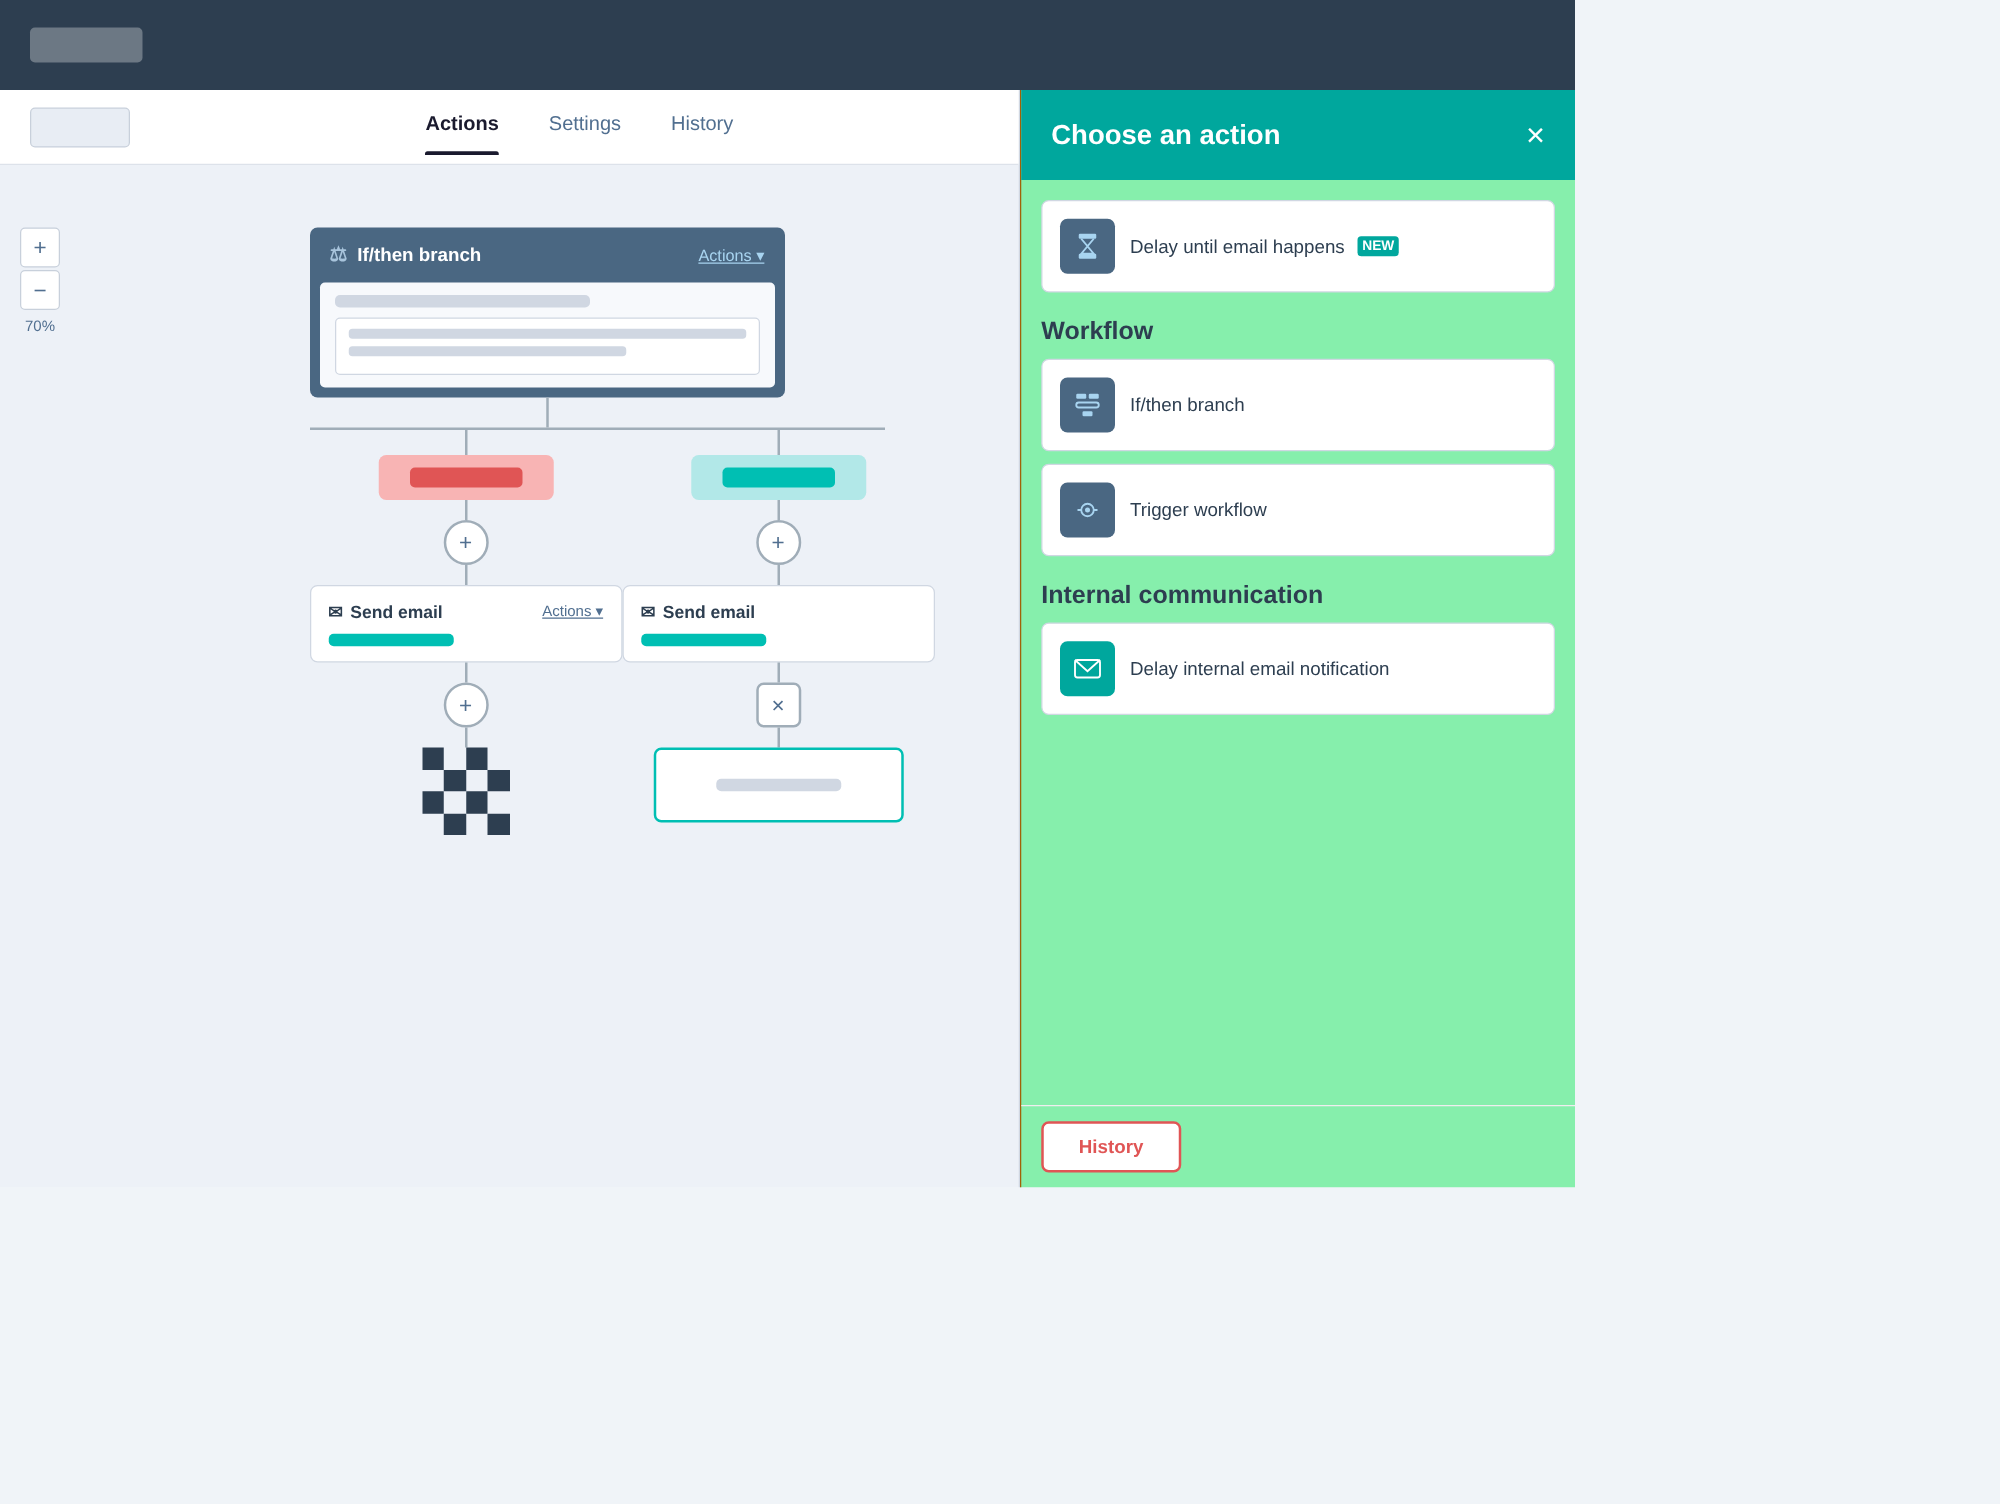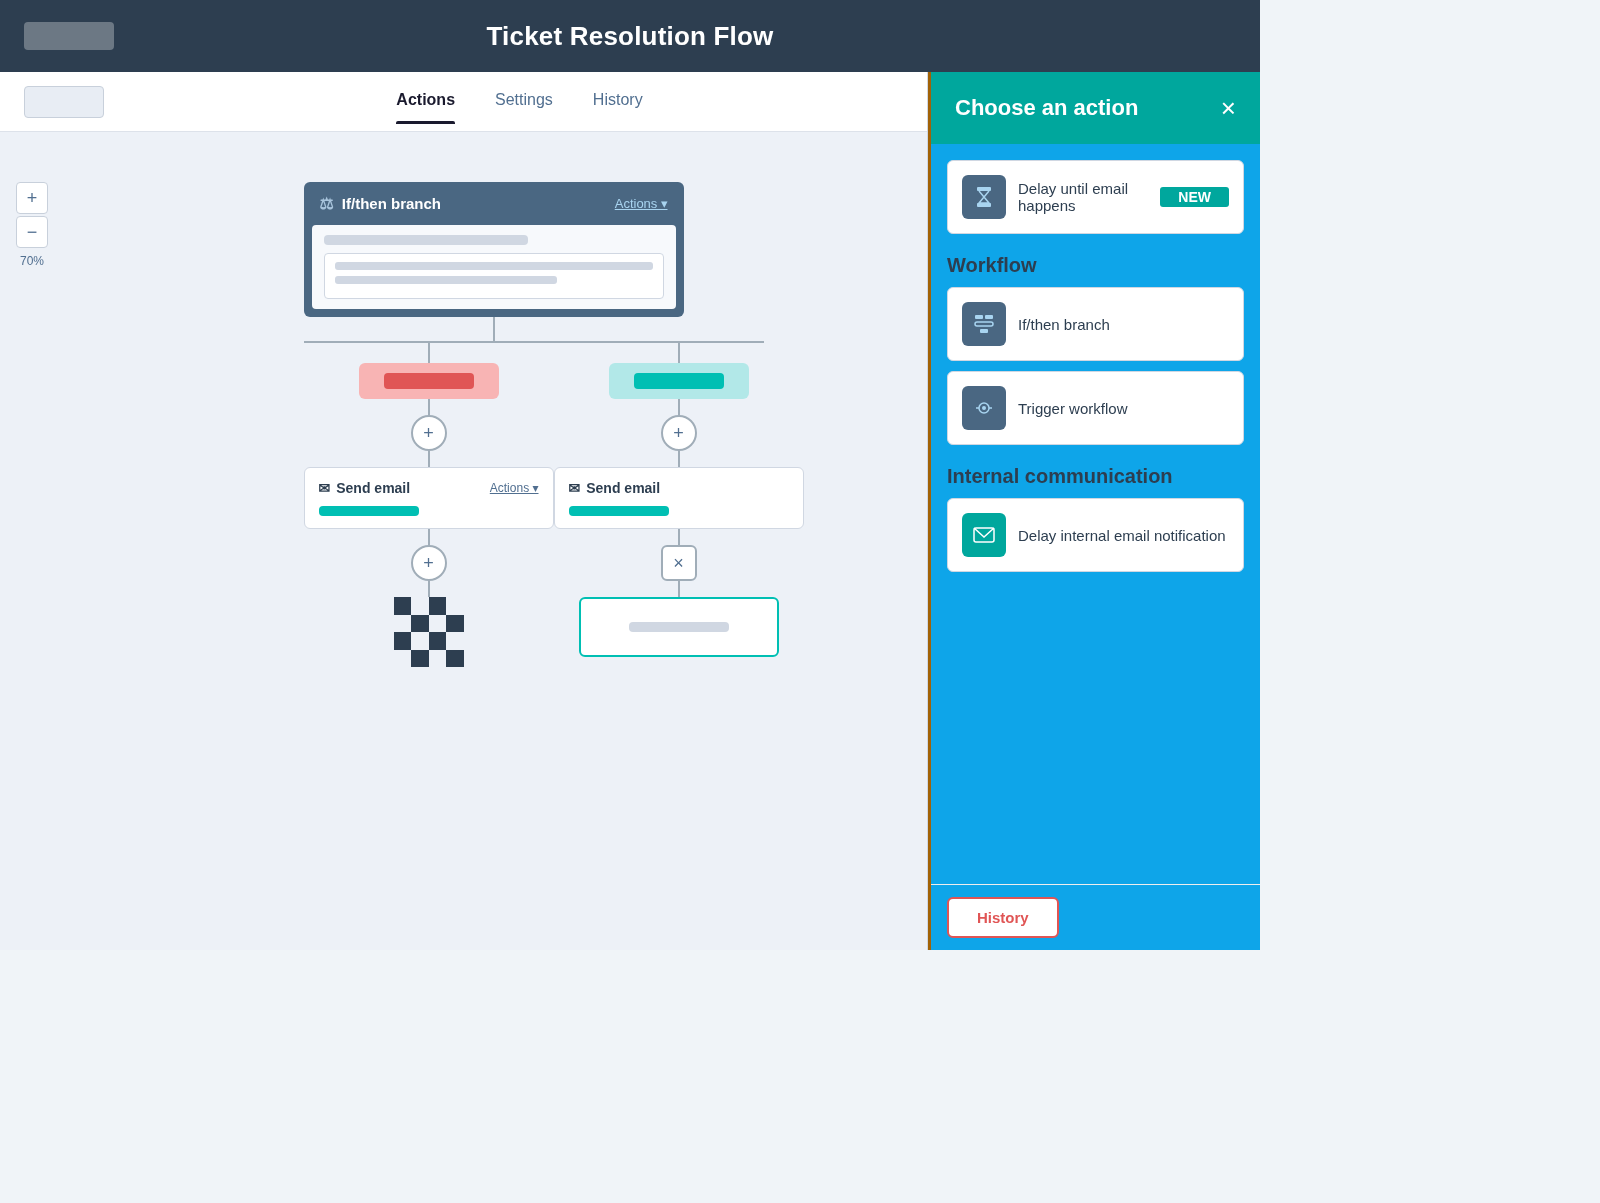--- a/index.html
+++ b/index.html
@@ -321,25 +321,25 @@
     }
     .input-node-bar {
       height: 10px;
       background: #d0d7e2;
       border-radius: 4px;
       width: 100px;
     }
 
     
     .right-panel {
-      width: 332px;
-      background: #0ea5e9;
+      width: 444px;
+      background: #86efac;
       display: flex;
       flex-direction: column;
-      border-left: 3px solid #a16207;
+      border-left: 1px solid #a16207;
     }
     .right-panel-header {
       background: #00a79d;
       height: 72px;
       display: flex;
       align-items: center;
       justify-content: space-between;
       padding: 0 24px;
     }
     .right-panel-title {
@@ -392,23 +392,23 @@
 
     .action-label {
       font-size: 15px;
       color: #2d3e50;
       font-weight: 500;
     }
 
     .new-badge {
       background: #00a79d;
       color: #fff;
-      font-size: 14px;
+      font-size: 11px;
       font-weight: 700;
-      padding: 2px 18px;
+      padding: 2px 4px;
       border-radius: 3px;
       margin-left: 10px;
     }
 
     .section-label {
       font-size: 20px;
       font-weight: 700;
       color: #2d3e50;
       margin: 20px 0 10px 0;
     }
@@ -427,21 +427,20 @@
       font-size: 15px;
       font-weight: 600;
       cursor: pointer;
     }
   </style>
 </head>
 <body>
 
 <div class="top-header">
   <div class="header-logo-placeholder"></div>
-  <div class="header-title">Ticket Resolution Flow</div>
 </div>
 
 <div class="main-layout">
 
   <div class="left-panel">
 
     <div class="tabs-bar">
       <button class="tab-placeholder-btn"></button>
       <div class="tabs-group">
         <div class="tab-item active">Actions</div>

